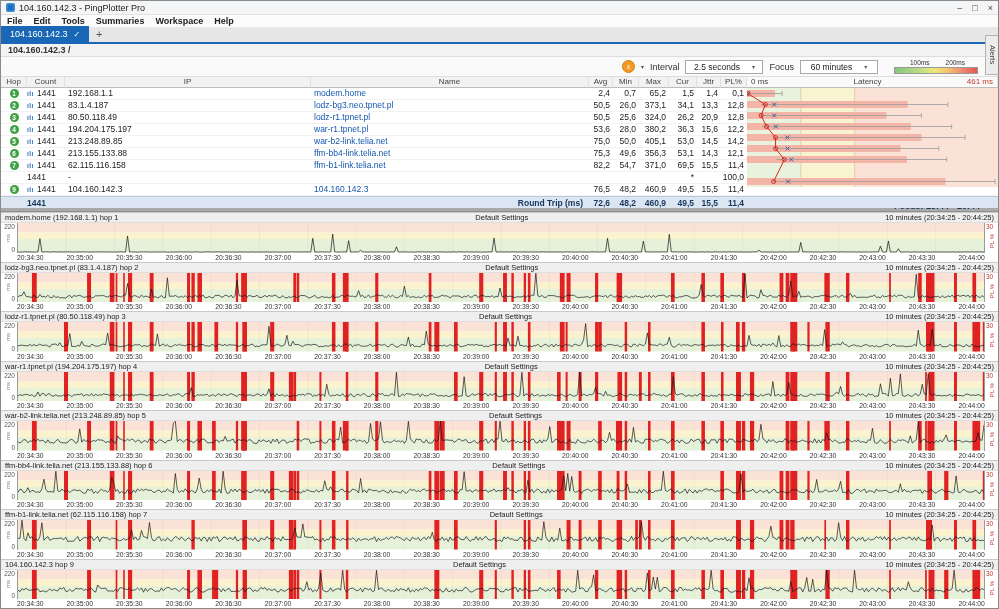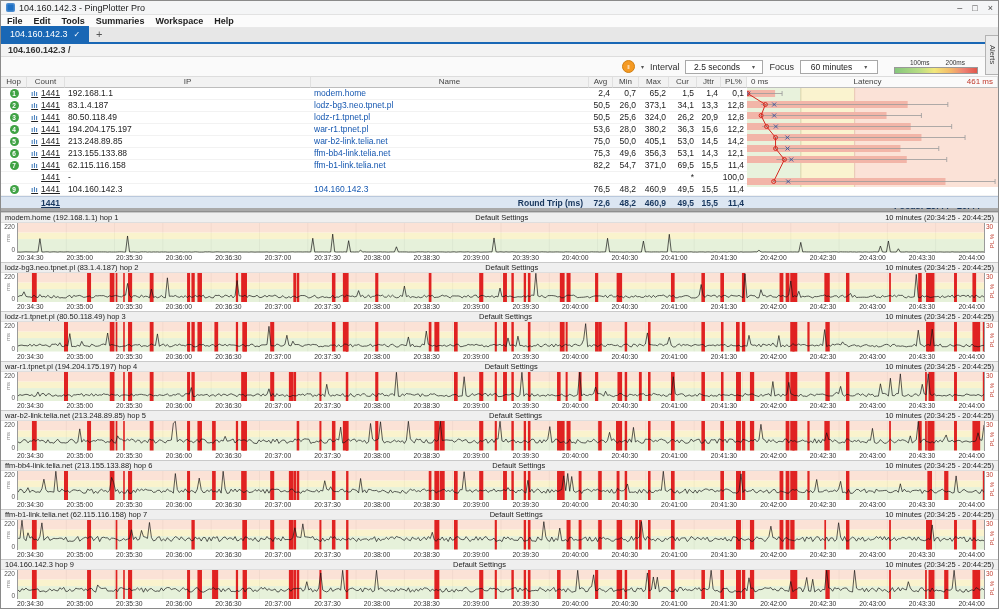--- a/index.html
+++ b/index.html
@@ -41,21 +41,21 @@
   
   .summary{height:123px;position:relative;border-bottom:1px solid #c4c4c4;background:#fff;}
   .sum-grid{display:grid;grid-template-columns:26px 38px 246px 278px 24px 26px 30px 28px 24px 26px 1fr;}
   .hcell{height:11px;line-height:10px;font-size:8px;color:#444;background:#f2f2f2;border-right:1px solid #e0e0e0;border-bottom:1px solid #bdbdbd;text-align:center;overflow:hidden;}
   .lathead{display:flex;justify-content:space-between;align-items:center;padding:0 4px;background:#fafafa;}
   .red{color:#c0392b;}
   .cell{height:11px;line-height:11px;font-size:8.5px;color:#222;overflow:hidden;white-space:nowrap;}
   .trow{border-bottom:1px solid #f2f2f2;}
   .chop{text-align:center;}
   .badge{display:inline-block;width:9px;height:9px;border-radius:50%;background:#3fa244;color:#fff;font-size:6.5px;line-height:9px;text-align:center;font-weight:bold;vertical-align:middle;}
-  .ccount{display:flex;justify-content:flex-end;align-items:center;gap:3px;padding-right:5px;text-decoration:underline;}
+  .ccount{display:flex;justify-content:flex-start;align-items:center;gap:3px;padding-right:5px;}
   .ticon{font-size:6.5px;color:#2f6fb3;font-weight:bold;letter-spacing:.5px;line-height:11px;}
   .cip{padding-left:3px;}
   .cname{padding-left:3px;color:#1557b0;}
   .num{text-align:right;padding-right:3px;}
   .rtrow{height:12px;background:#dce6f2;border-top:1px solid #b9c8dc;}
   .rtrow .cell{height:12px;line-height:12px;font-weight:bold;color:#17365d;}
   .rtlabel{text-align:right;padding-right:6px;}
   .lat-svg{position:absolute;left:746px;top:11px;z-index:1;}
 
   

